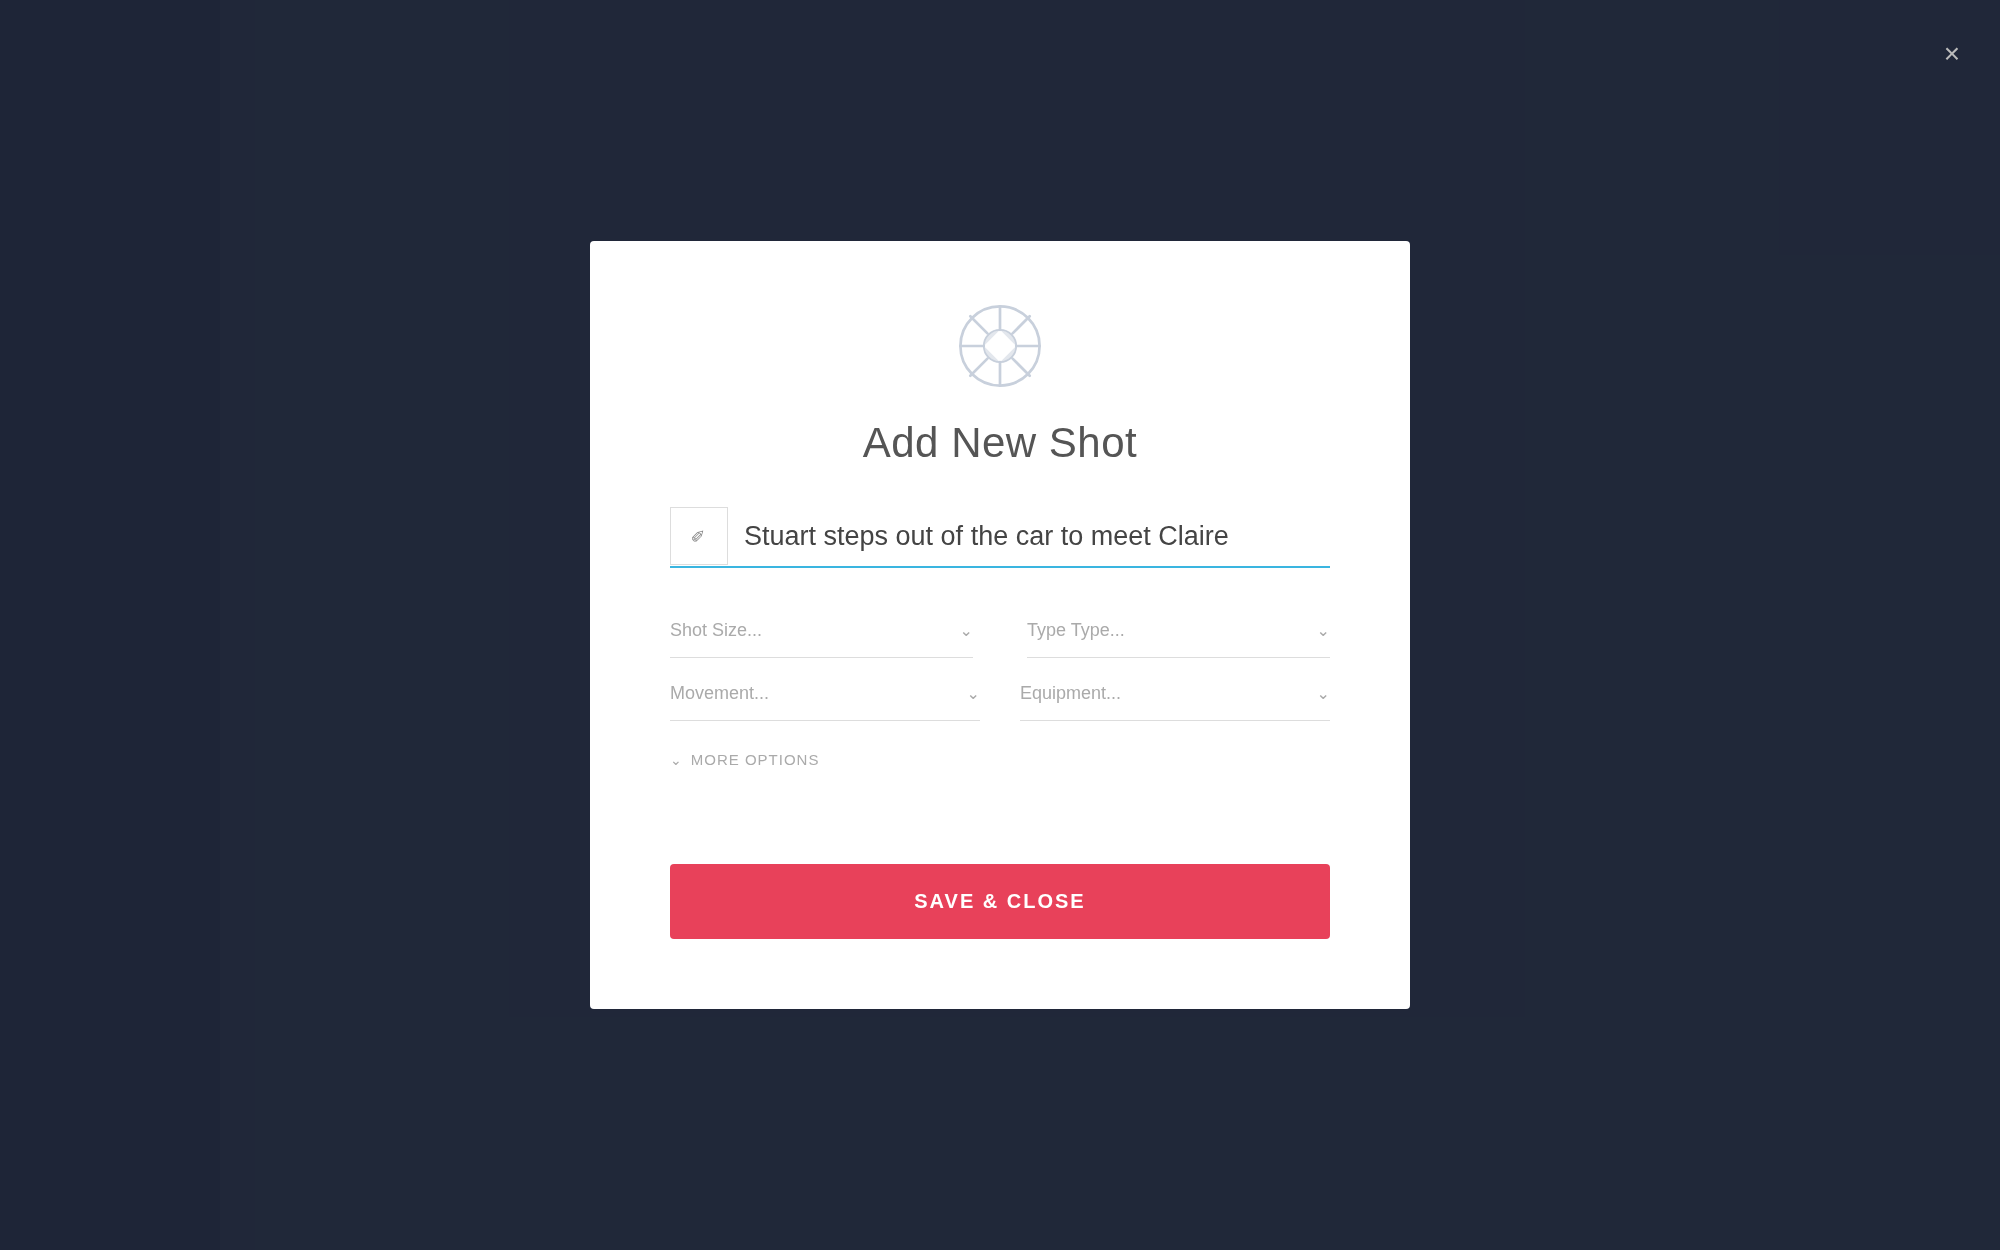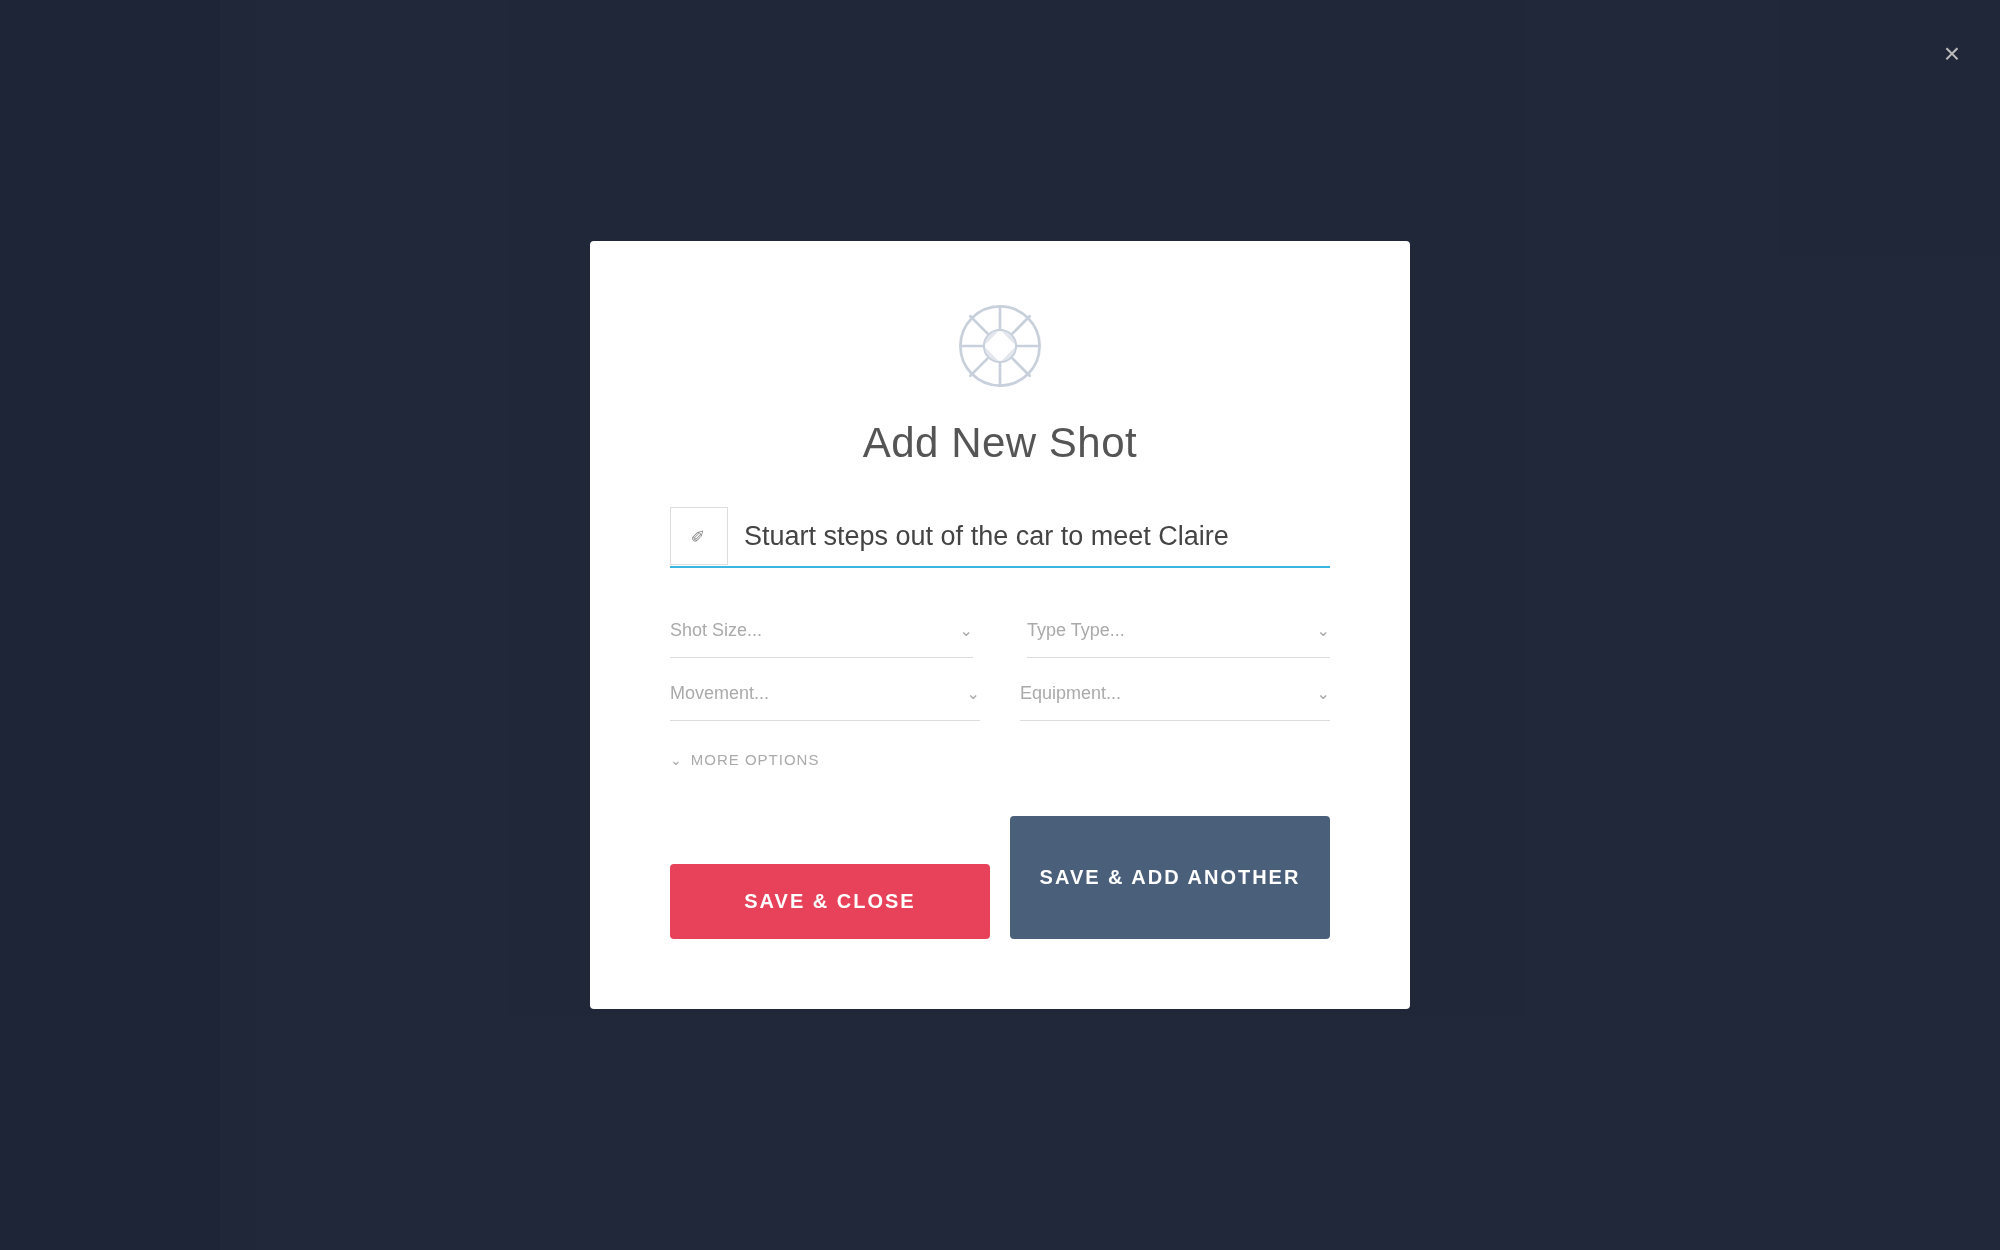--- a/index.html
+++ b/index.html
@@ -287,17 +287,16 @@
       </div>
     </div>
 
     <div class="more-options">
       <span class="more-options-chevron">⌄</span>
       <span>MORE OPTIONS</span>
     </div>
 
     <div class="buttons-row">
       <button class="btn-save-close">SAVE &amp; CLOSE</button>
-      <button class="btn-save-add">SAVE &amp; ADD ANOTHER</button>
     </div>
 
   </div>
 </div>
 
 </body></html>

